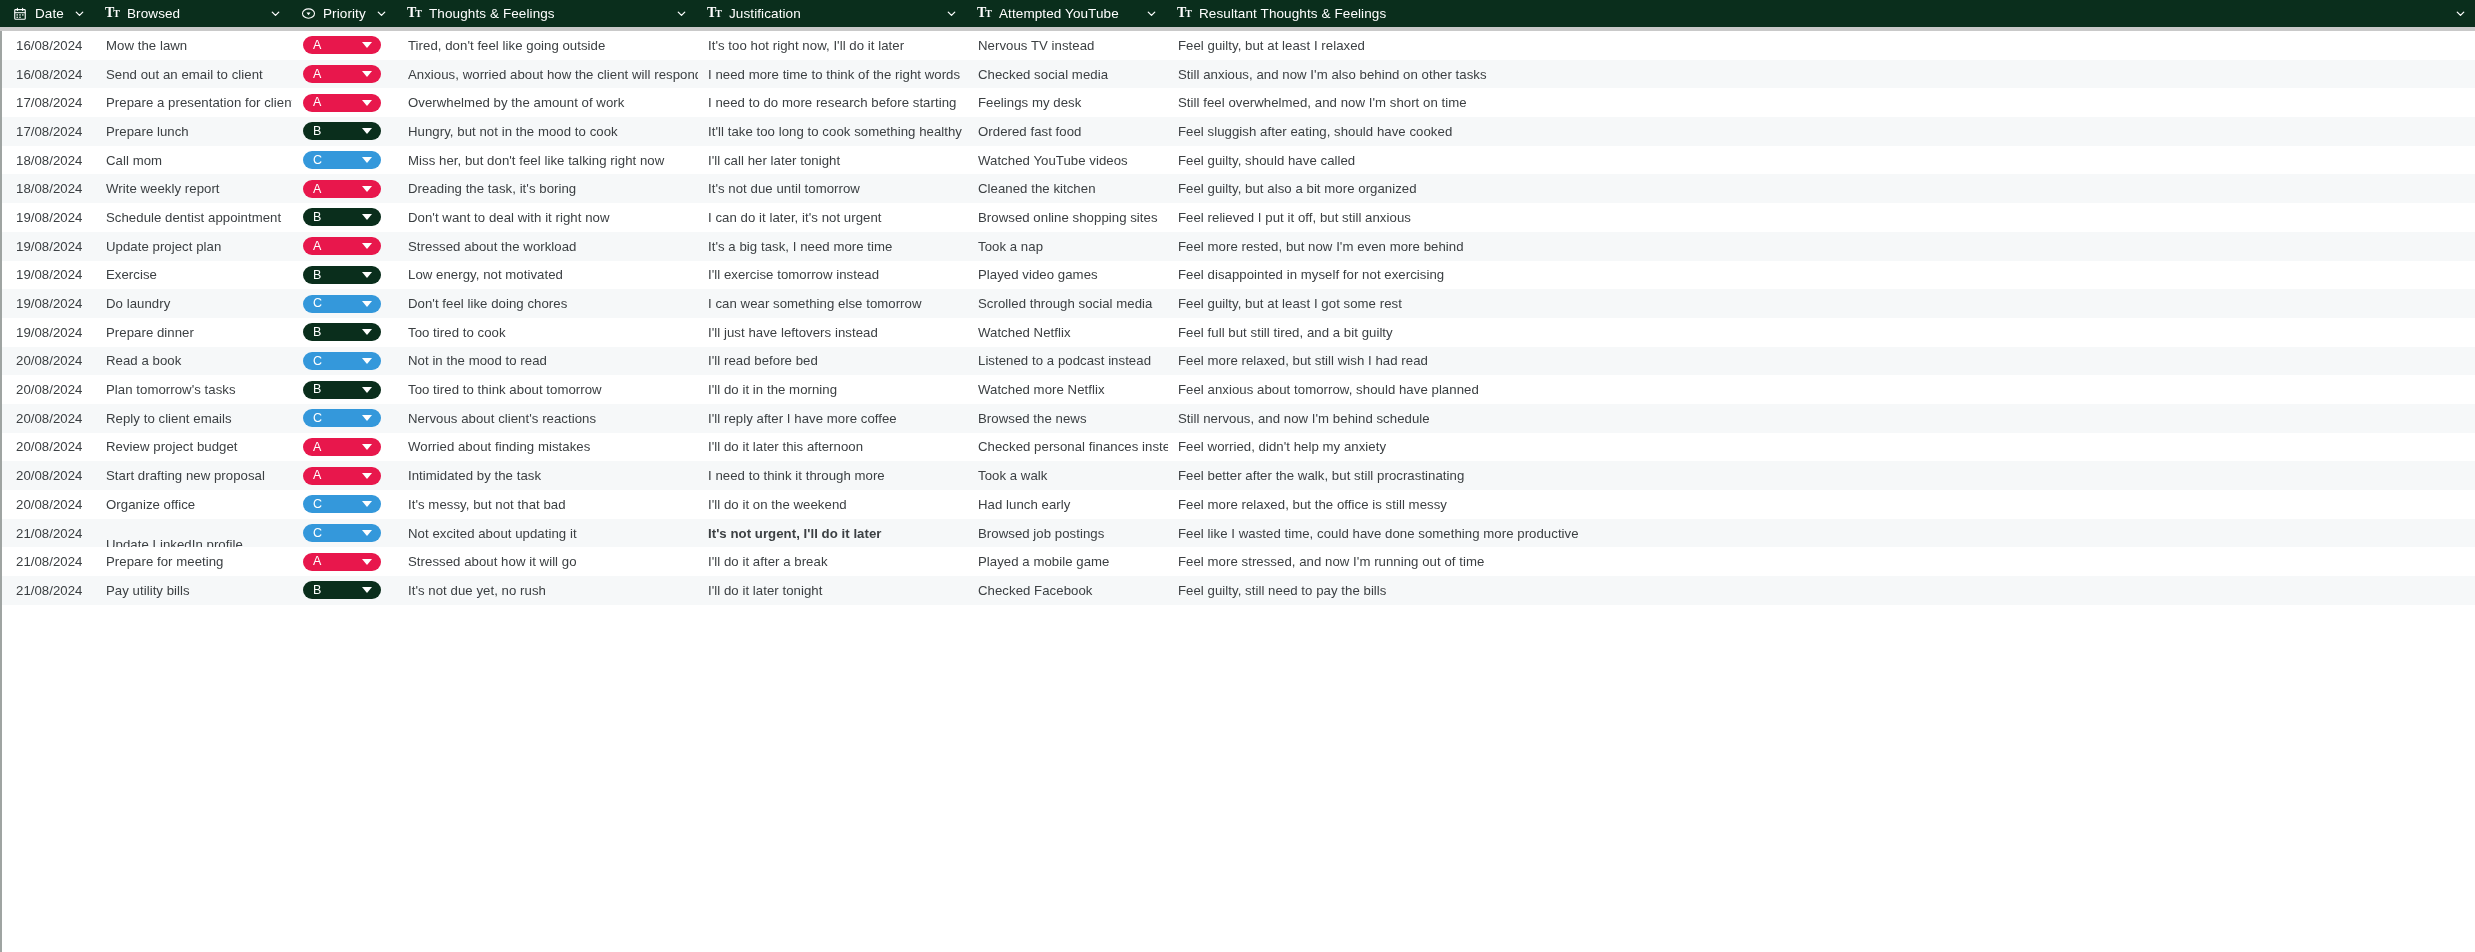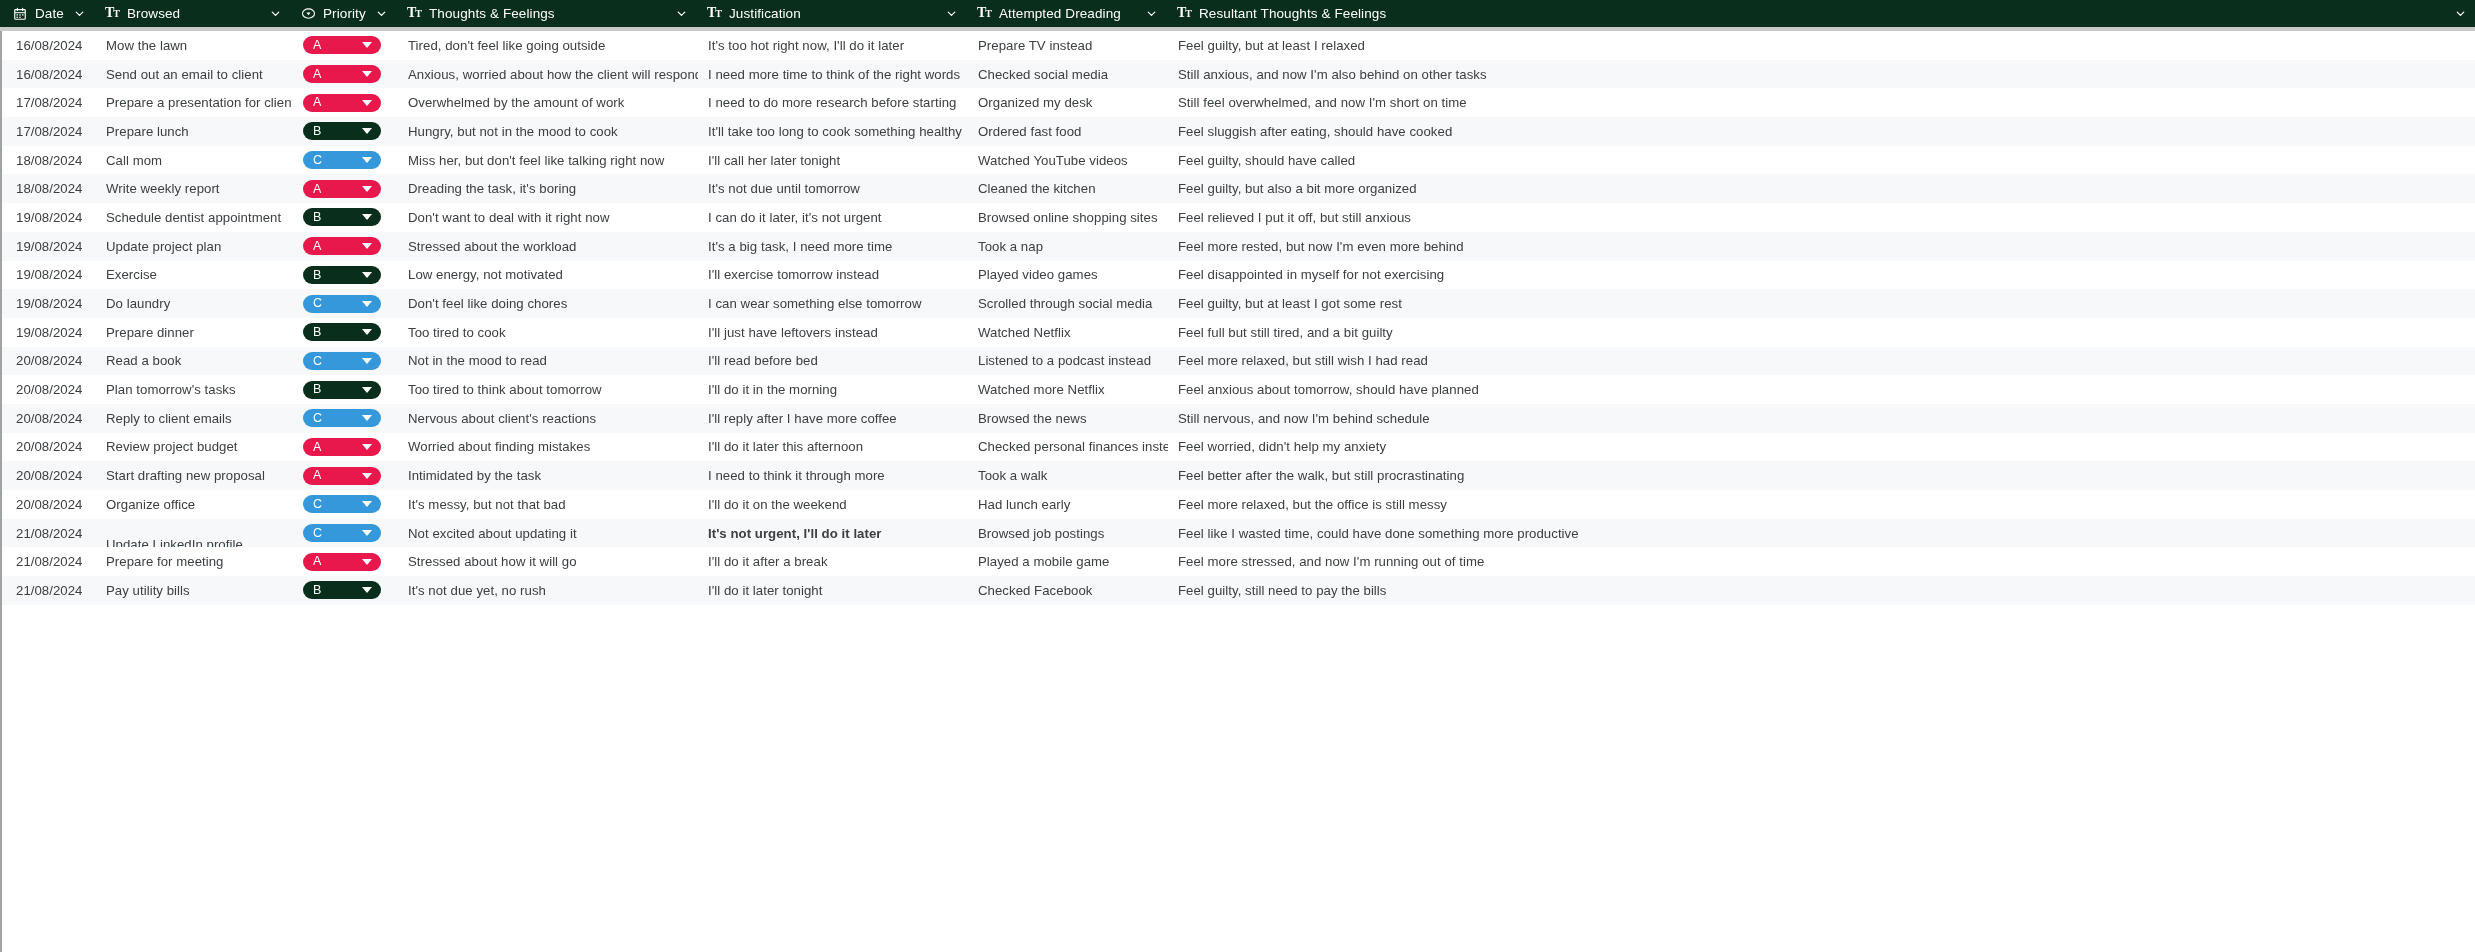--- a/index.html
+++ b/index.html
@@ -239,21 +239,21 @@
         <span class="hchevron">
           <svg width="13" height="13" viewBox="0 0 16 16" fill="none" stroke="#ffffff" stroke-width="1.6" stroke-linecap="round" stroke-linejoin="round">
             <path d="M4 6.3L8 10.3 12 6.3"></path>
           </svg>
         </span>
       </div>
       <div class="hcell" style="width: 200px; flex: 0 0 200px;">
         <span class="htype-icon">
           <span class="tt-glyph">T<span class="small">T</span></span>
         </span>
-        <span class="hlabel">Attempted Dreading</span>
+        <span class="hlabel">Attempted YouTube</span>
         <span class="hspacer"></span>
         <span class="hchevron">
           <svg width="13" height="13" viewBox="0 0 16 16" fill="none" stroke="#ffffff" stroke-width="1.6" stroke-linecap="round" stroke-linejoin="round">
             <path d="M4 6.3L8 10.3 12 6.3"></path>
           </svg>
         </span>
       </div>
       <div class="hcell" style="width: 400px; flex: 1 1 auto;">
         <span class="htype-icon">
           <span class="tt-glyph">T<span class="small">T</span></span>
@@ -273,21 +273,21 @@
         <div class="cell c-date" style="flex: 0 0 94px;">16/08/2024</div>
         <div class="cell c-activity" style="flex: 0 0 196px; text-align: center;">Mow the lawn</div>
         <div class="cell c-priority" style="flex: 0 0 106px;">
           <div class="badge p-A">
             <span class="blabel">A</span>
             <span class="bcaret"></span>
           </div>
         </div>
         <div class="cell c-thoughts-and-feelings" style="flex: 0 0 300px;">Tired, don't feel like going outside</div>
         <div class="cell c-justification" style="flex: 0 0 270px;">It's too hot right now, I'll do it later</div>
-        <div class="cell c-attempted-solution" style="flex: 0 0 200px;">Prepare TV instead</div>
+        <div class="cell c-attempted-solution" style="flex: 0 0 200px;">Nervous TV instead</div>
         <div class="cell c-resultant-thoughts-and-feelings" style="flex: 1 1 auto;">Feel guilty, but at least I relaxed</div>
       </div>
       <div class="row even">
         <div class="cell c-date" style="flex: 0 0 94px;">16/08/2024</div>
         <div class="cell c-activity" style="flex: 0 0 196px;">Send out an email to client</div>
         <div class="cell c-priority" style="flex: 0 0 106px;">
           <div class="badge p-A">
             <span class="blabel">A</span>
             <span class="bcaret"></span>
           </div>
@@ -301,21 +301,21 @@
         <div class="cell c-date" style="flex: 0 0 94px;">17/08/2024</div>
         <div class="cell c-activity" style="flex: 0 0 196px;">Prepare a presentation for client</div>
         <div class="cell c-priority" style="flex: 0 0 106px;">
           <div class="badge p-A">
             <span class="blabel">A</span>
             <span class="bcaret"></span>
           </div>
         </div>
         <div class="cell c-thoughts-and-feelings" style="flex: 0 0 300px;">Overwhelmed by the amount of work</div>
         <div class="cell c-justification" style="flex: 0 0 270px;">I need to do more research before starting</div>
-        <div class="cell c-attempted-solution" style="flex: 0 0 200px;">Organized my desk</div>
+        <div class="cell c-attempted-solution" style="flex: 0 0 200px;">Feelings my desk</div>
         <div class="cell c-resultant-thoughts-and-feelings" style="flex: 1 1 auto;">Still feel overwhelmed, and now I'm short on time</div>
       </div>
       <div class="row even">
         <div class="cell c-date" style="flex: 0 0 94px;">17/08/2024</div>
         <div class="cell c-activity" style="flex: 0 0 196px;">Prepare lunch</div>
         <div class="cell c-priority" style="flex: 0 0 106px;">
           <div class="badge p-B">
             <span class="blabel">B</span>
             <span class="bcaret"></span>
           </div>

